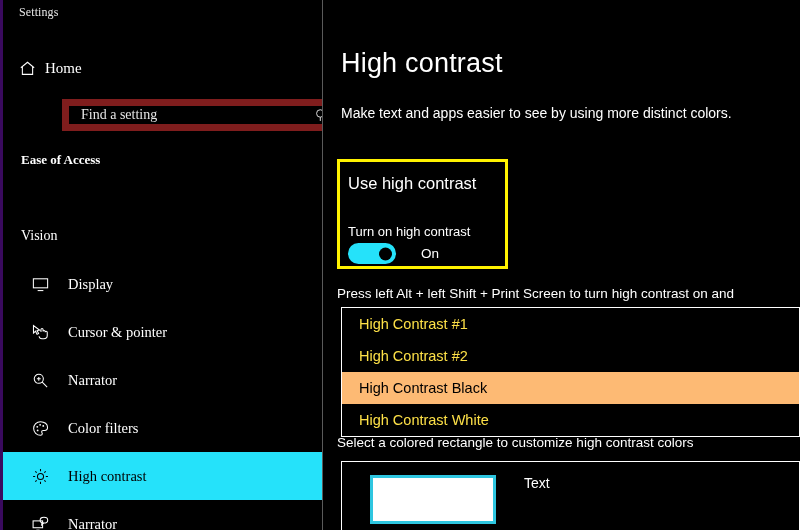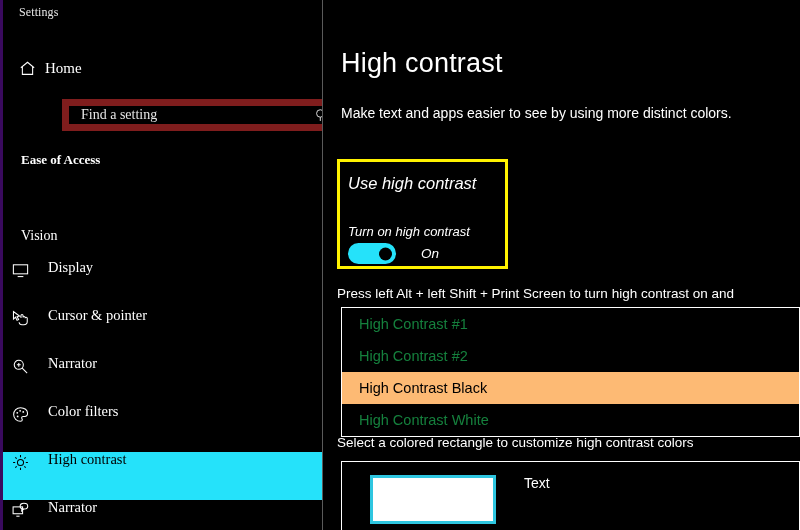--- a/index.html
+++ b/index.html
@@ -92,21 +92,22 @@
 
   .nav {
     position: absolute;
     left: 0; top: 260px;
     width: 320px;
   }
   .nav-item {
     position: relative;
     width: 320px; height: 48px;
     display: flex;
-    padding-left: 7px;
+    align-items: center;
+    padding-left: 27px;
     gap: 18px;
     color: #ffffff;
   }
   .nav-item .nav-label {
     font-size: 14.5px;
     line-height: 1;
   }
   .nav-item.selected {
     background: #25E2FA;
     color: #000000;
@@ -142,21 +143,20 @@
     color: #ffffff;
   }
 
   
   .hc-group {
     position: absolute;
     left: 14px; top: 159px;
     width: 171px; height: 110px;
     border: 3px solid #FFF200;
     background: #000;
-    font-style: italic;
   }
   .hc-group .grp-title {
     position: absolute;
     left: 8px; top: 12px;
     font-size: 16.5px;
     color: #ffffff;
   }
   .hc-group .grp-label {
     position: absolute;
     left: 8px; top: 62px;
@@ -213,21 +213,21 @@
     border: 1px solid #ffffff;
     background: #000;
     z-index: 20;
   }
   .dd-item {
     height: 32px;
     display: flex;
     align-items: center;
     padding-left: 17px;
     font-size: 14.5px;
-    color: #15803d;
+    color: #fde047;
   }
   .dd-item.selected {
     background: #fdba74;
     color: #000000;
   }
 
   
   .color-panel {
     position: absolute;
     left: 18px; top: 461px;

